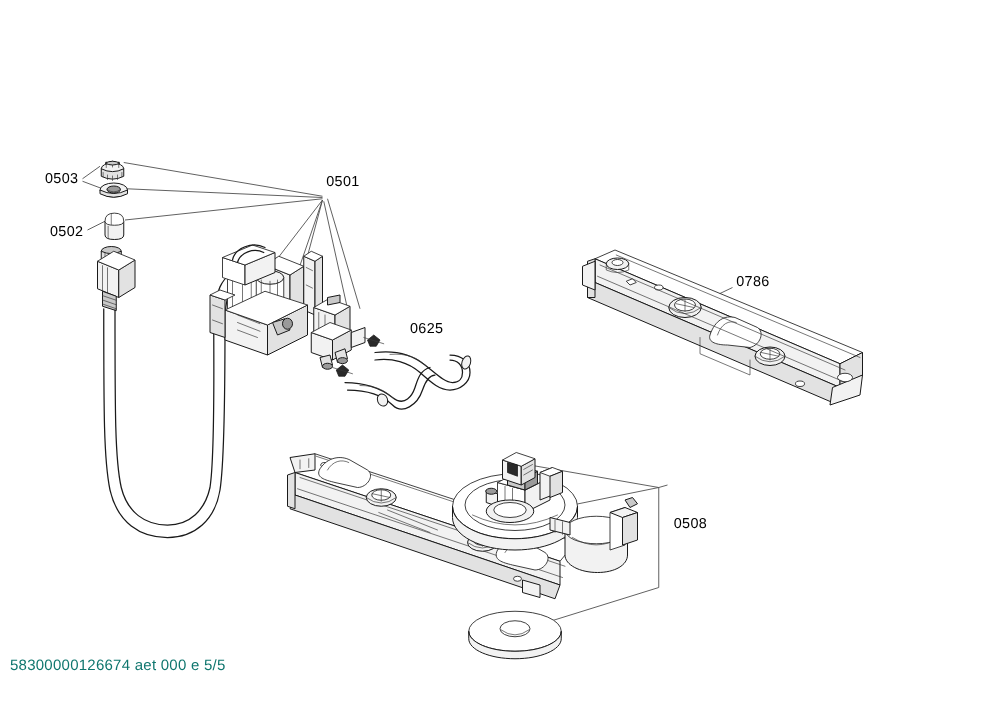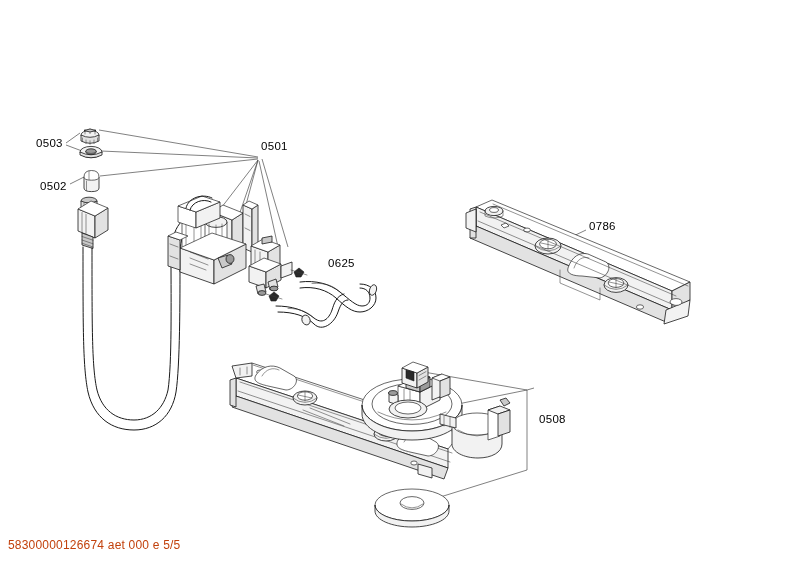--- a/index.html
+++ b/index.html
@@ -86,24 +86,24 @@
     font-family: "Liberation Sans", sans-serif;
     font-size: 11.5px;
     color: #000000;
     letter-spacing: 0.3px;
     white-space: nowrap;
     line-height: 1;
   }
   #footer-text {
     position: absolute;
     left: 8px;
-    top: 538px;
+    top: 525px;
     font-family: "Liberation Sans", sans-serif;
     font-size: 12px;
-    color: #c2410c;
+    color: #0f766e;
     letter-spacing: 0.2px;
     white-space: nowrap;
   }
 </style>
 </head>
 <body>
 
 <div id="sheet">
 
   <svg id="diagram-svg" viewBox="0 0 800 566" xmlns="http://www.w3.org/2000/svg">

